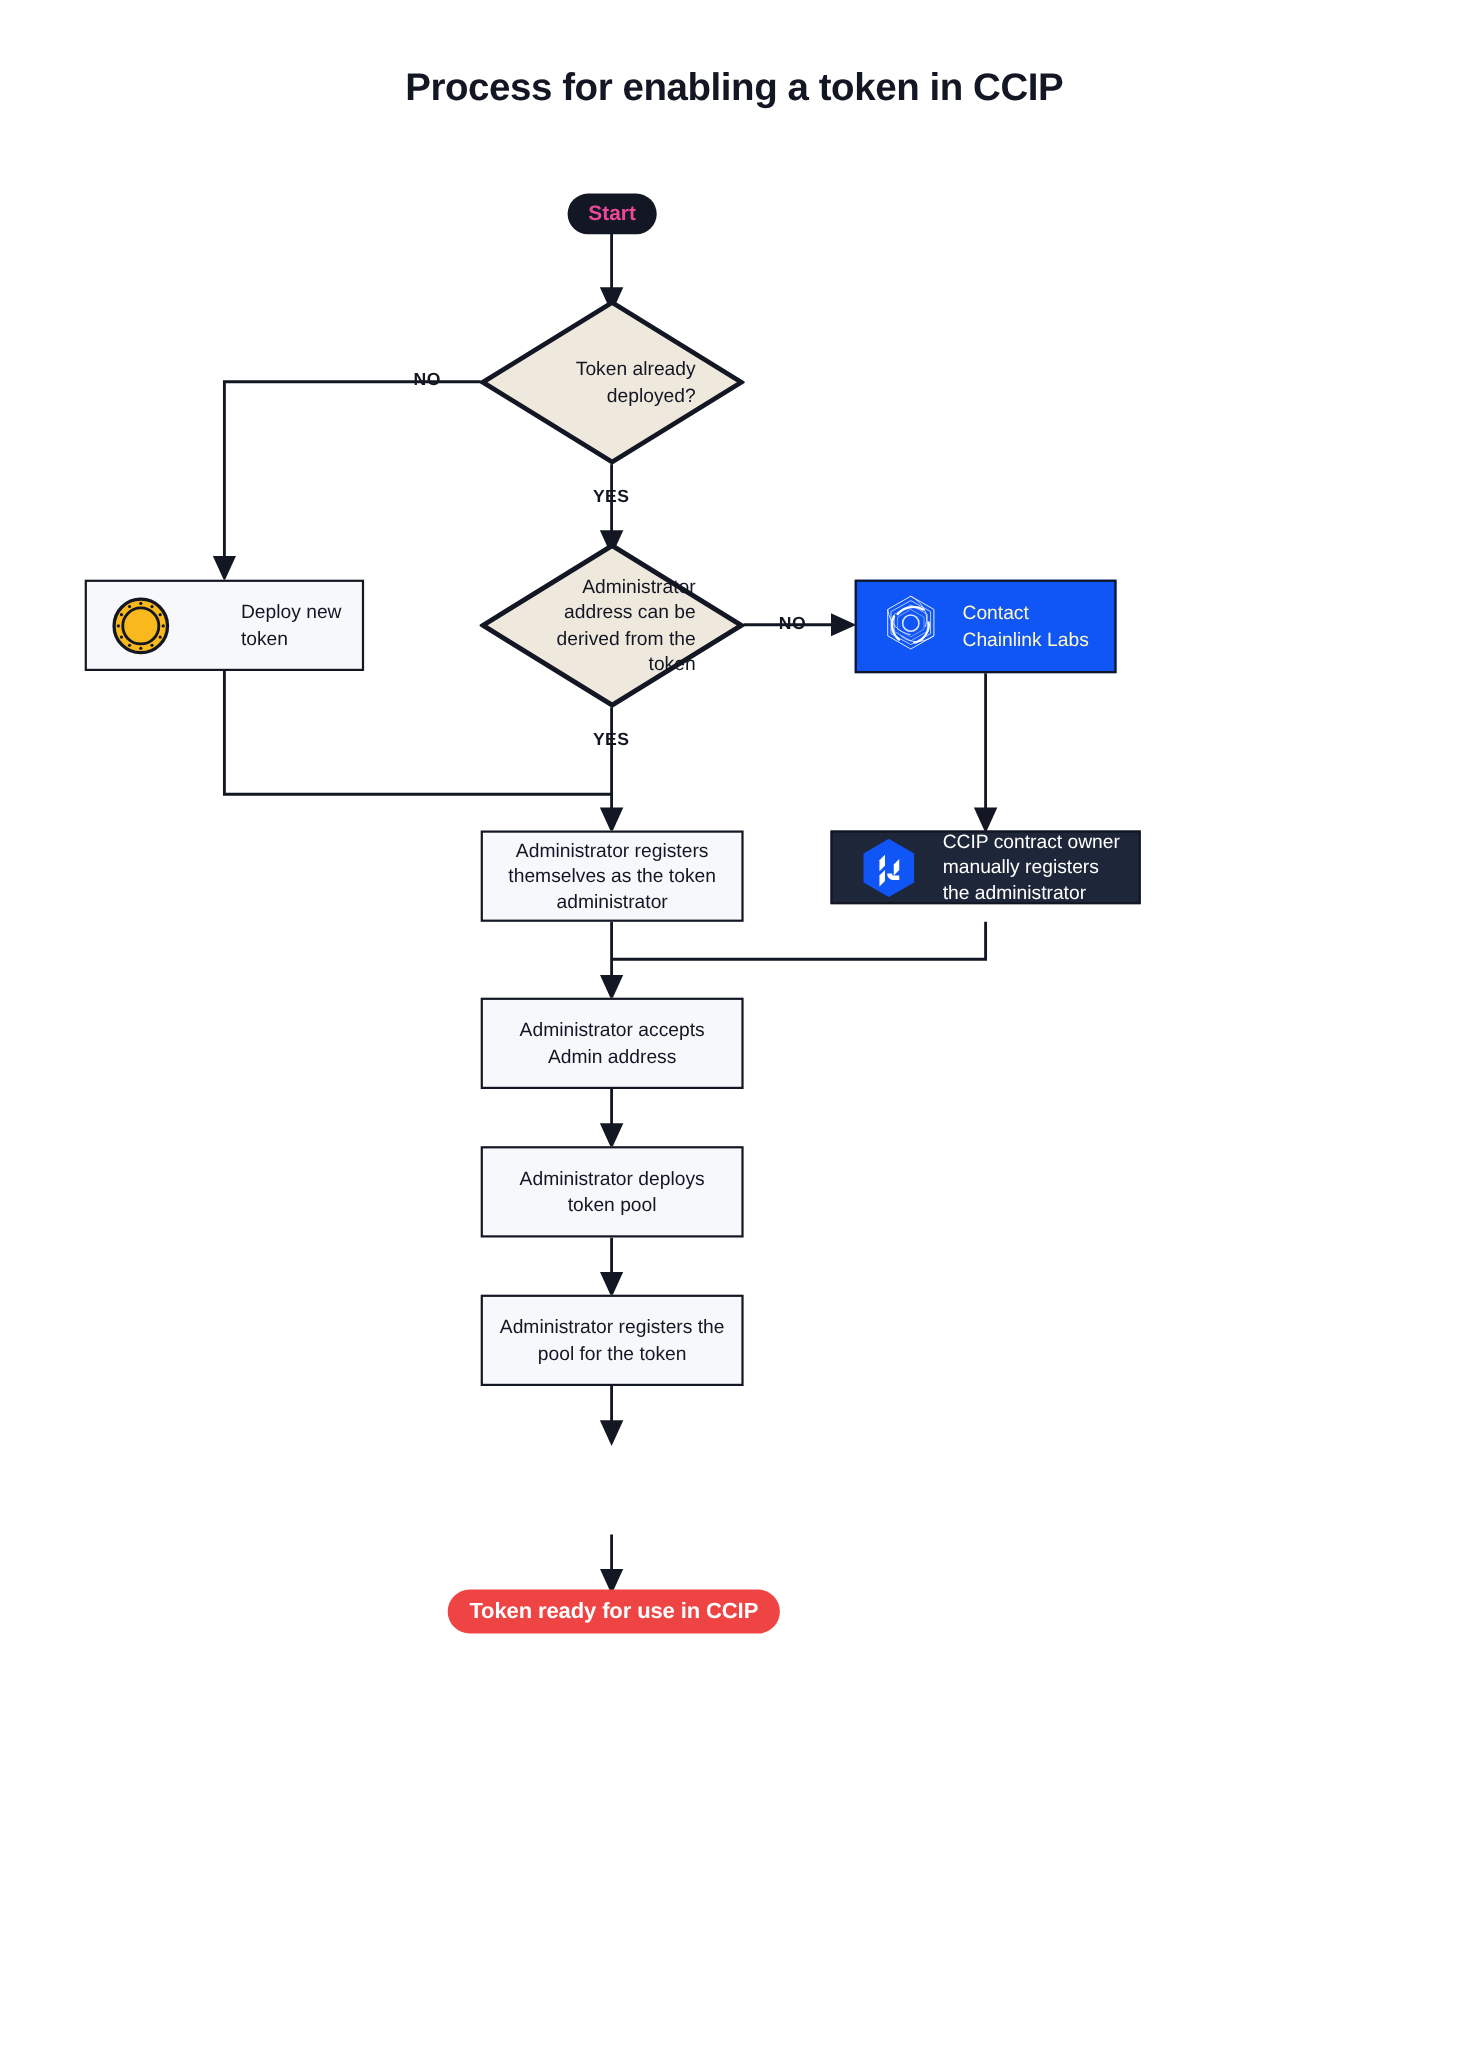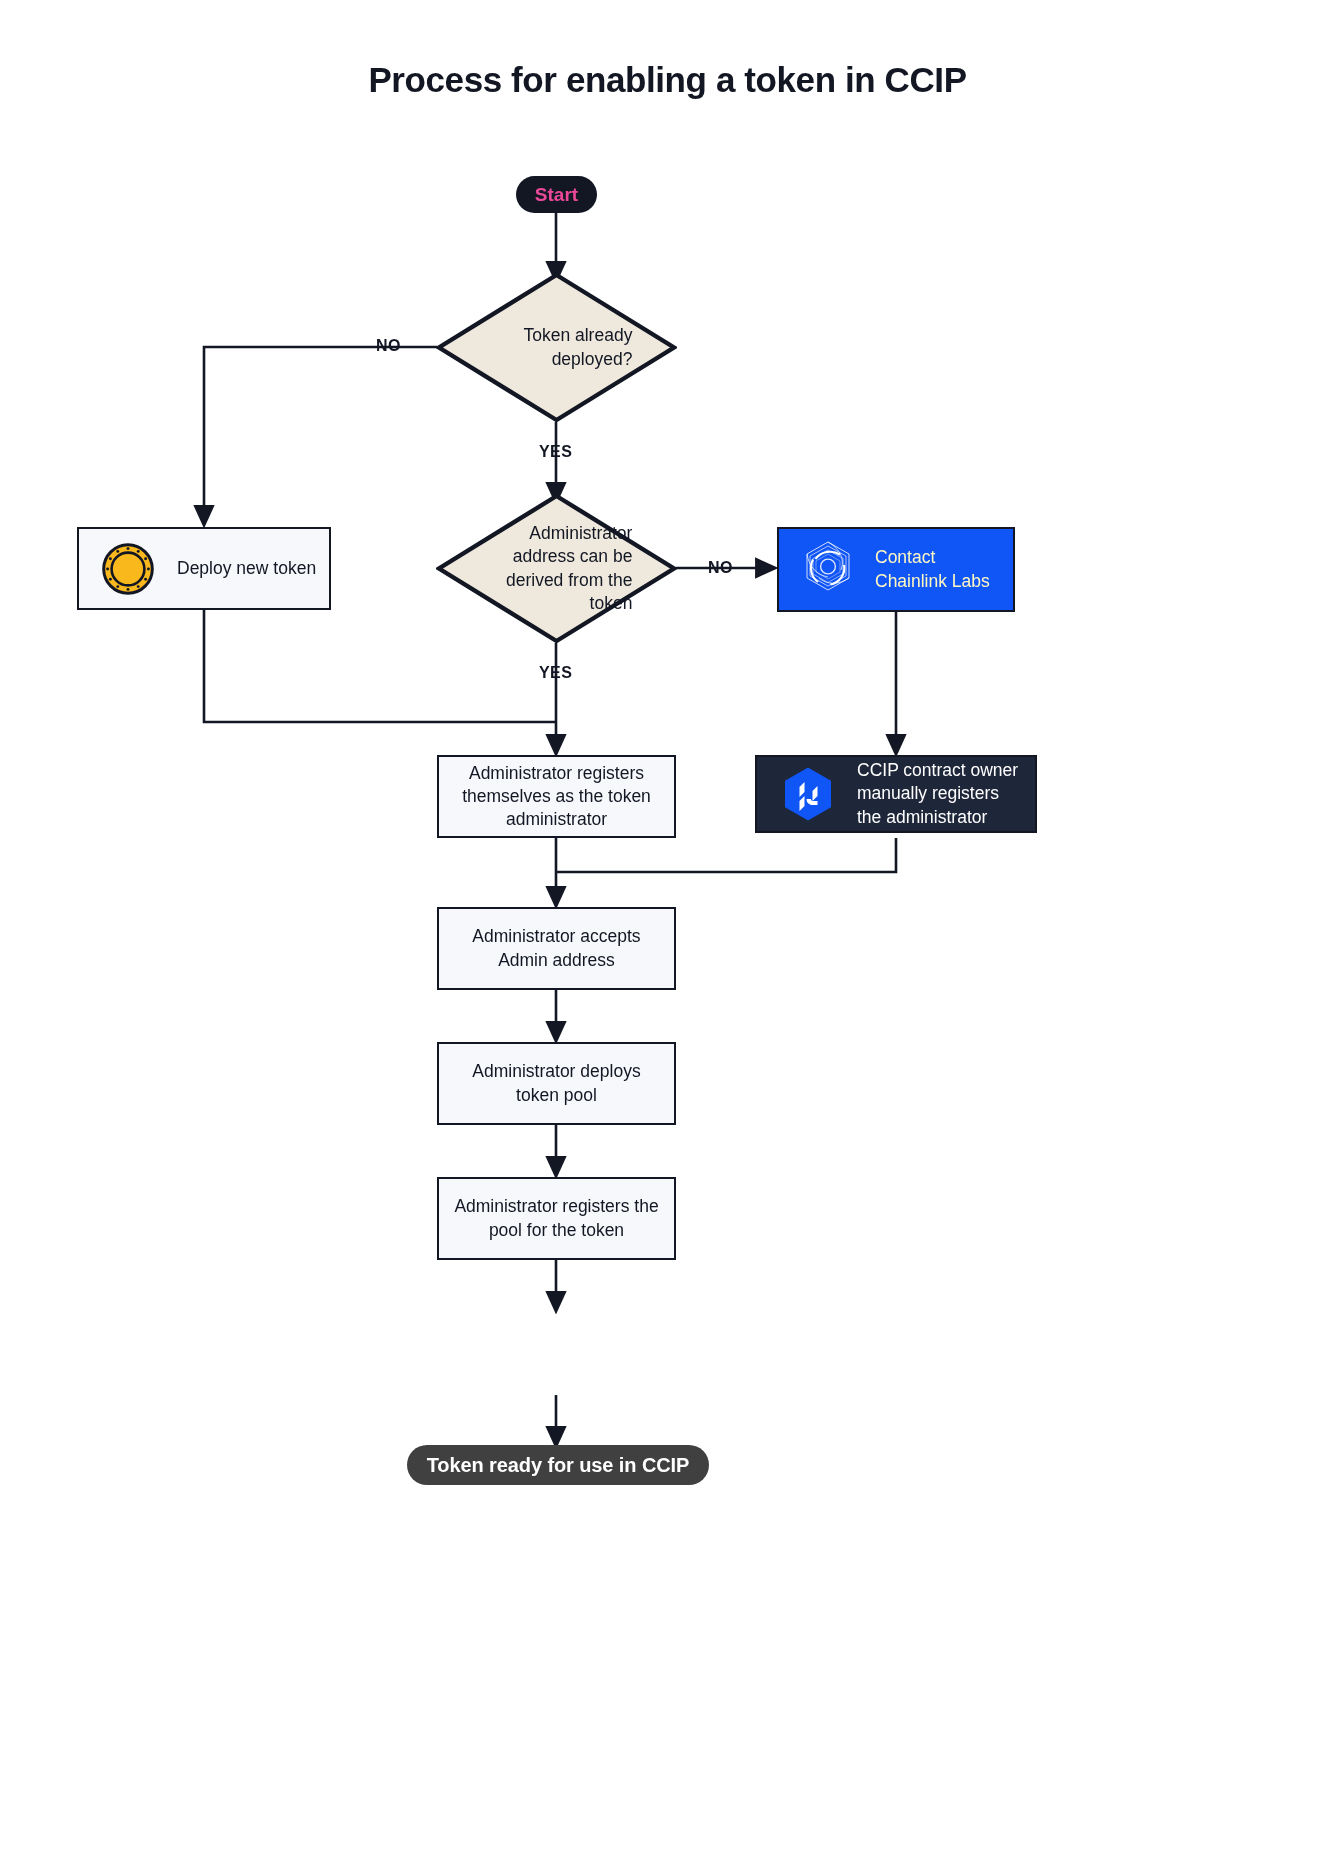--- a/index.html
+++ b/index.html
@@ -16,27 +16,27 @@
   }
 
   
   .node{position:absolute;box-sizing:border-box;display:flex;align-items:center;justify-content:center;}
 
   .pill-start{
     background:#121723;color:#ec4899;border-radius:20px;
     font-size:19px;font-weight:bold;
   }
   .pill-end{
-    background:#404040;color:#ffffff;border-radius:22px;
+    background:#ef4444;color:#ffffff;border-radius:22px;
     font-size:20px;font-weight:bold;letter-spacing:-0.1px;
   }
 
   .proc{
     background:#F6F8FC;border:2.5px solid #121723;
-    font-size:17.5px;line-height:1.33;text-align:center;color:#121723;
+    font-size:17.5px;line-height:1.33;text-align:center;color:#121723;gap:42px;
   }
   .proc .txt{padding:0 14px;}
 
   .proc-icon{justify-content:flex-start;}
   .proc-icon .txt{text-align:left;padding:0;}
 
   .blue-box{
     background:#1055F5;border:2.5px solid #121723;color:#fef9c3;
     font-size:17.5px;line-height:1.33;text-align:left;
   }
@@ -177,21 +177,21 @@
         </g>
         <circle cx="33" cy="29.5" r="7.4" fill="none" stroke="#ffffff" stroke-width="1.4" opacity="0.85"></circle>
       </svg>
     </span>
     <span>
       <span>Contact</span><br>
       <span>Chainlink Labs</span>
     </span>
   </div>
 
-  <div class="node dark-box" style="left:755px;top:755px;width:282px;height:78px;justify-content:flex-start;">
+  <div class="node dark-box" style="left:755px;top:755px;width:282px;height:67px;justify-content:flex-start;">
     <span class="icon-wrap" style="margin-left:22px;margin-right:20px;">
       <svg width="58" height="58" viewBox="0 0 58 58">
         <polygon points="29,2.5 52,15.8 52,42.2 29,55.5 6,42.2 6,15.8" fill="#1055F5"></polygon>
         <path d="M25.5,17 L25.5,27 L20.5,32 L20.5,22 Z" fill="#ffffff"></path>
         <path d="M25.5,31 L25.5,41 L20.5,46 L20.5,36 Z" fill="#ffffff"></path>
         <path d="M38.5,21 L38.5,31 L33.5,36 L33.5,26 Z" fill="#ffffff"></path>
         <path d="M33.5,40 C30,40 27.5,37.5 27.5,34 L32,34 C32,35.4 32.8,36 33.9,36 L38.5,36 L38.5,40 Z" fill="#ffffff"></path>
       </svg>
     </span>
     <span>

